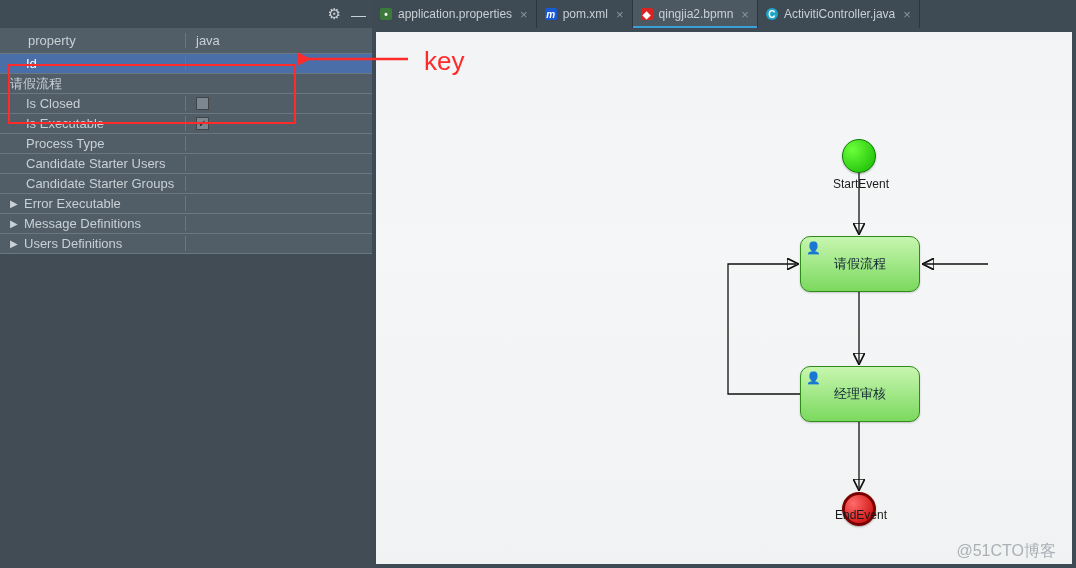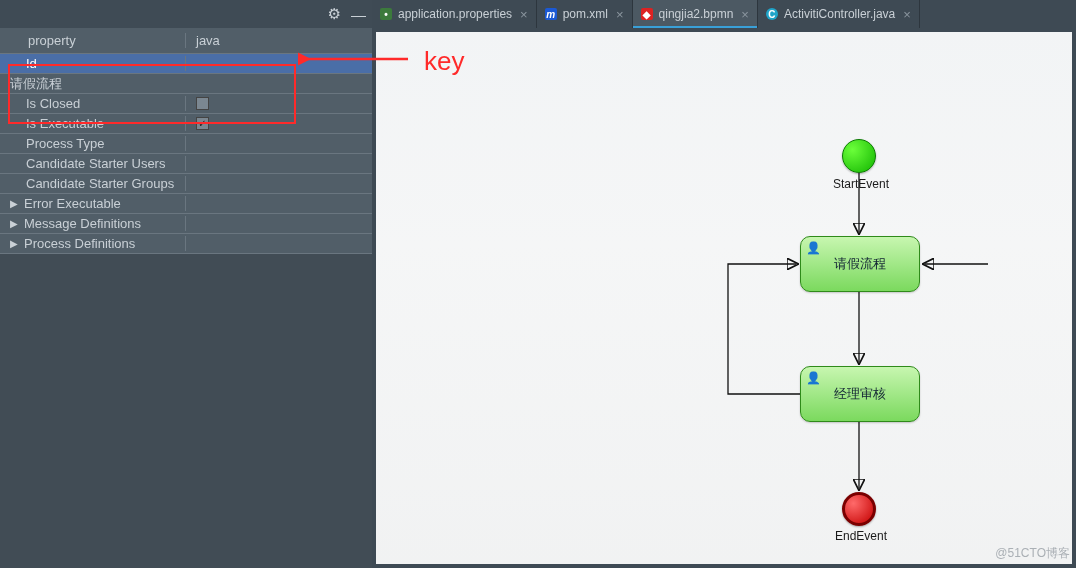--- a/index.html
+++ b/index.html
@@ -159,22 +159,22 @@
       width:14px; height:14px;
       font-size:12px;
     }
     .node-label {
       position:absolute;
       font-size:12px; color:#1a1a1a;
       text-align:center;
     }
     .watermark {
       position:absolute;
-      right:2px; bottom:2px;
-      font-size:12px;
+      right:16px; bottom:2px;
+      font-size:16px;
       color: rgba(100,110,120,.5);
     }
 
     
     svg.flow { position:absolute; inset:0; width:100%; height:100%; pointer-events:none; }
     svg.flow line, svg.flow path { stroke:#111; stroke-width:1.3; fill:none; }
 
     
     .key-arrow {
       position:absolute;
@@ -235,21 +235,21 @@
   <div class="prop-row exp-row">
     <div class="col1">
         <span class="arrow">▶</span>
         <span>Message Definitions</span>
       </div>
     <div class="col2"></div>
   </div>
   <div class="prop-row exp-row">
     <div class="col1">
         <span class="arrow">▶</span>
-        <span>Process Definitions</span>
+        <span>Users Definitions</span>
       </div>
     <div class="col2"></div>
   </div>
 
   <div class="left-fill"></div>
   <div class="red-box"></div>
 </div>
 
 <div class="right-panel">
   <div class="tabs">
@@ -286,21 +286,21 @@
         <span class="user-ic">👤</span>
         <span>请假流程</span>
       </div>
 
       <div class="task" style="left:424px; top:334px;">
         <span class="user-ic">👤</span>
         <span>经理审核</span>
       </div>
 
       <div class="end-event" style="left:466px; top:460px;"></div>
-      <div class="node-label" style="left:440px; top:497px; width:90px;">EndEvent</div>
+      <div class="node-label" style="left:440px; top:476px; width:90px;">EndEvent</div>
 
       <svg class="flow">
         <defs>
           <marker id="ah" markerWidth="9" markerHeight="9" refX="7" refY="4.5" orient="auto">
             <path d="M0,0 L9,4.5 L0,9 Z" fill="#111"></path>
           </marker>
         </defs>
 
         <line x1="483" y1="141" x2="483" y2="200" marker-end="url(#ah)"></line>
 

